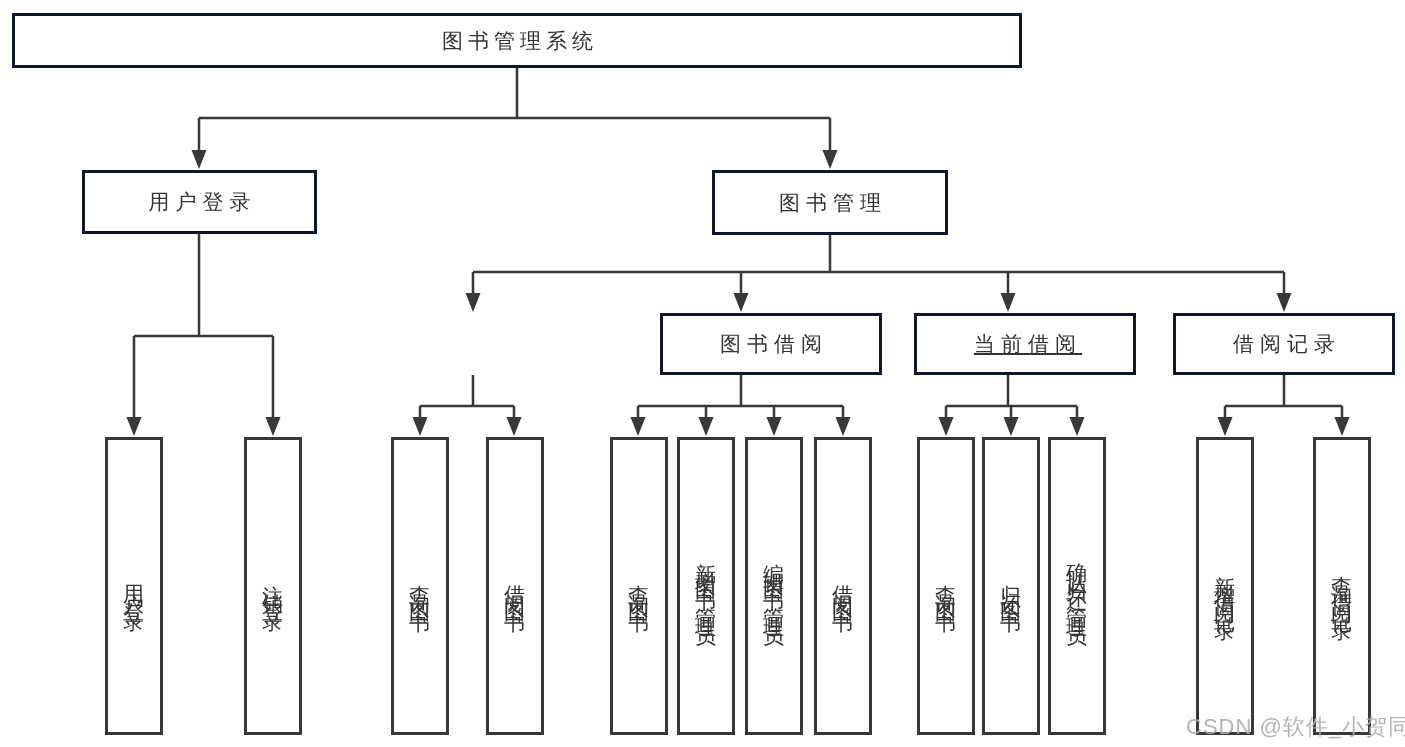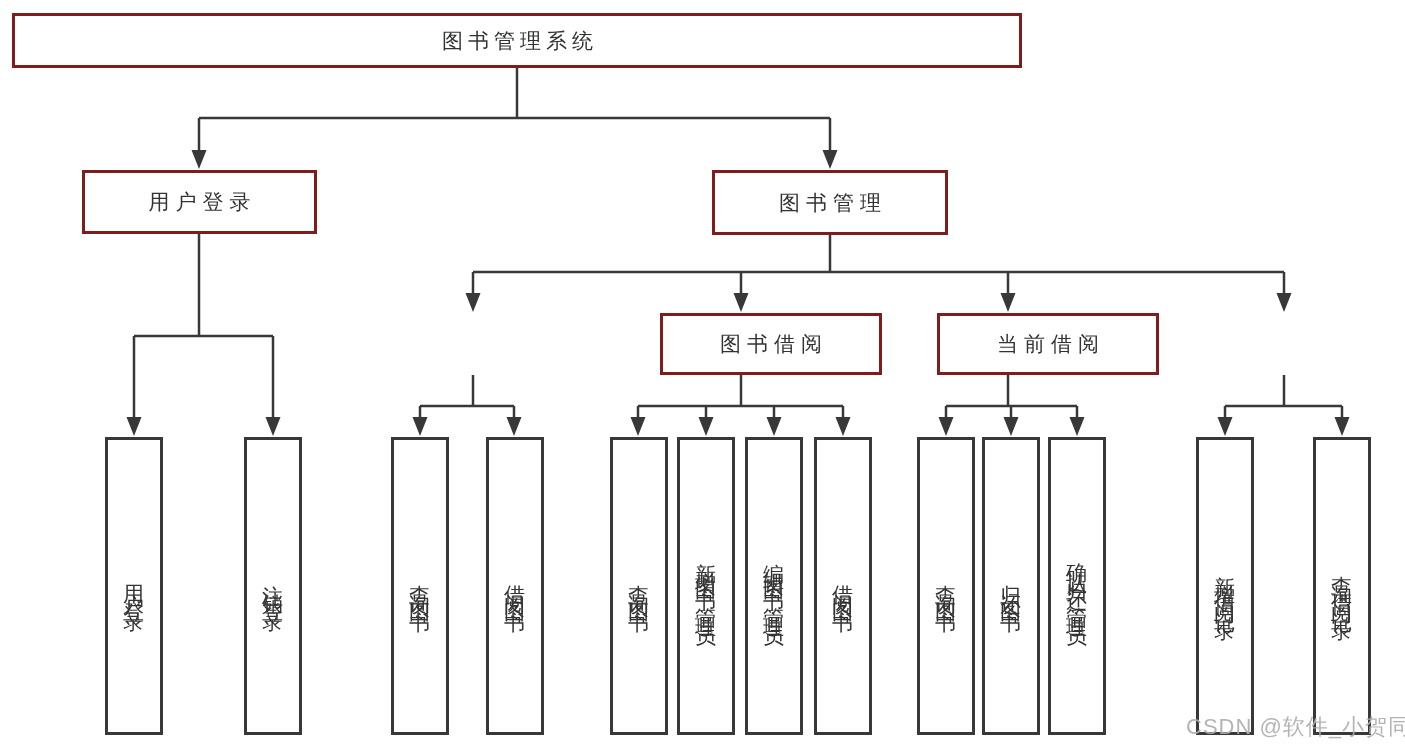--- a/index.html
+++ b/index.html
@@ -8,35 +8,35 @@
     width:1405px;height:747px;
     background:#ffffff;
     font-family:"Liberation Sans","DejaVu Sans",sans-serif;
     overflow:hidden;
   }
   .connectors{position:absolute;left:0;top:0;}
   .node{
     position:absolute;
     box-sizing:border-box;
     background:#ffffff;
-    border:3px solid #7f1d1d;
+    border:3px solid #0f172a;
     display:flex;align-items:center;justify-content:center;
     color:#333333;
     font-size:21px;
     letter-spacing:6px;
     text-indent:6px;
     white-space:nowrap;
   }
   .root{left:12px;top:13px;width:1010px;height:55px;letter-spacing:5px;}
   .n-userlogin{left:82px;top:170px;width:235px;height:64px;}
   .n-bookmgmt{left:712px;top:170px;width:236px;height:65px;}
   .l3{top:313px;width:222px;height:62px;}
   .n-l3-0{left:362px;}
   .n-l3-1{left:660px;}
-  .n-l3-2{left:937px;}
+  .n-l3-2{left:914px;text-decoration:underline;}
   .n-l3-3{left:1173px;}
   .leaf{
     position:absolute;
     top:437px;width:58px;height:298px;
     box-sizing:border-box;
     background:#ffffff;
     border:3px solid #383838;
     display:flex;align-items:center;justify-content:center;
   }
   .leaf .v{
@@ -98,20 +98,23 @@
   <div class="node n-bookmgmt">
     <span>图书管理</span>
   </div>
 
   <div class="node l3 n-l3-1">
     <span>图书借阅</span>
   </div>
   <div class="node l3 n-l3-2">
     <span>当前借阅</span>
   </div>
+  <div class="node l3 n-l3-3">
+    <span>借阅记录</span>
+  </div>
 
   <div class="leaf a1">
     <span class="v">用户登录</span>
   </div>
   <div class="leaf a2">
     <span class="v">注销登录</span>
   </div>
 
   <div class="leaf b1">
     <span class="v">查询图书</span>

